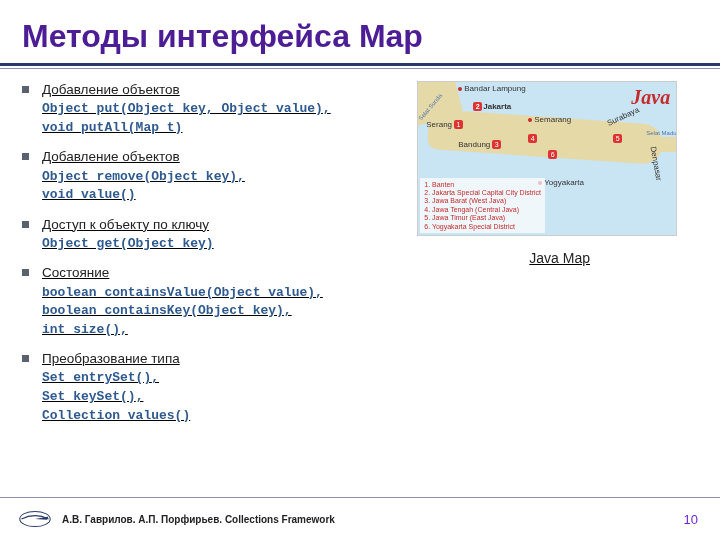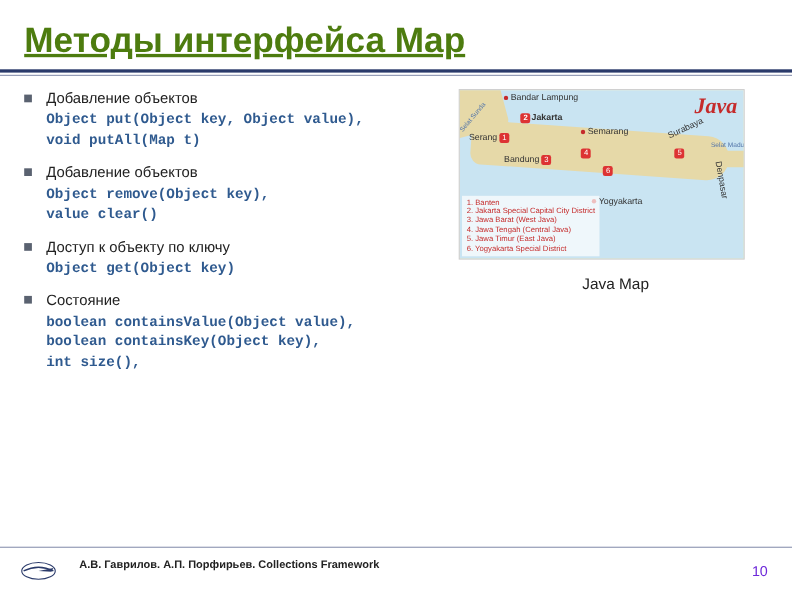--- a/index.html
+++ b/index.html
@@ -6,29 +6,29 @@
   body {
     width: 720px; height: 540px;
     font-family: Arial, Helvetica, sans-serif;
     background: #fff;
     position: relative;
     overflow: hidden;
   }
   .title {
     font-size: 32px;
     font-weight: bold;
-    color: #4d7c0f;
+    color: #4c1d95;
     padding: 18px 0 8px 22px;
-    text-decoration: underline;
   }
   .hr1 { height: 3px; background: #2a3a6a; margin: 0 0 2px 0; }
   .hr2 { height: 1px; background: #8a93b0; margin-bottom: 12px; }
   .content {
     display: flex;
     padding: 0 18px 0 22px;
+    text-decoration: underline;
   }
   .left { flex: 1.15; }
   .right { flex: 0.85; padding-left: 10px; }
   ul { list-style: none; }
   li {
     position: relative;
     padding-left: 20px;
     margin-bottom: 12px;
     font-size: 13.5px;
     line-height: 1.35;
@@ -94,21 +94,21 @@
     color: #222;
     margin-top: 14px;
   }
   .footer-line { position:absolute; bottom:42px; left:0; right:0; height:1px; background:#8a93b0;}
   .footer {
     position: absolute;
     bottom: 10px; left: 18px; right: 22px;
     display: flex; align-items: center;
     justify-content: space-between;
   }
-  .footer-left { display:flex; gap:20px;}
+  .footer-left { display:flex; align-items:center; gap:10px;}
   .logo {
     width: 34px; height: 22px;
   }
   .footer-text { font-size: 10px; font-weight: bold; color:#222; }
   .pagenum { font-size: 13px; color:#6d28d9; }
 </style>
 </head>
 <body>
 
 <div class="title">Методы интерфейса Map</div>
@@ -119,31 +119,37 @@
   <div class="left">
     <ul>
       <li>
         <span>Добавление объектов</span><br>
         <span class="code">Object put(Object key, Object value)</span><span class="code">,</span><br>
         <span class="code">void putAll(Map t)</span>
       </li>
       <li>
         <span>Добавление объектов</span><br>
         <span class="code">Object remove(Object key)</span><span class="code">,</span><br>
-        <span class="code">value clear()</span>
+        <span class="code">void value()</span>
       </li>
       <li>
         <span>Доступ к объекту по ключу</span><br>
         <span class="code">Object get(Object key)</span>
       </li>
       <li>
         <span>Состояние</span><br>
         <span class="code">boolean containsValue(Object value)</span><span class="code">,</span><br>
         <span class="code">boolean containsKey(Object key)</span><span class="code">,</span><br>
         <span class="code">int size()</span><span class="code">,</span><br>
+      </li>
+      <li>
+        <span>Преобразование типа</span><br>
+        <span class="code">Set entrySet()</span><span class="code">,</span><br>
+        <span class="code">Set keySet()</span><span class="code">,</span><br>
+        <span class="code">Collection values()</span>
       </li>
     </ul>
   </div>
 
   <div class="right">
     <div class="map-img">
       <div class="sea"></div>
       <div class="land" style="left:-20px; top:-10px; width:60px; height:50px; transform:rotate(-15deg);"></div>
       <div class="land" style="left:10px; top:35px; width:235px; height:40px; transform:rotate(4deg); border-radius:10px 20px 20px 10px;"></div>
       <div class="land" style="left:235px; top:55px; width:30px; height:15px; border-radius:6px;"></div>

